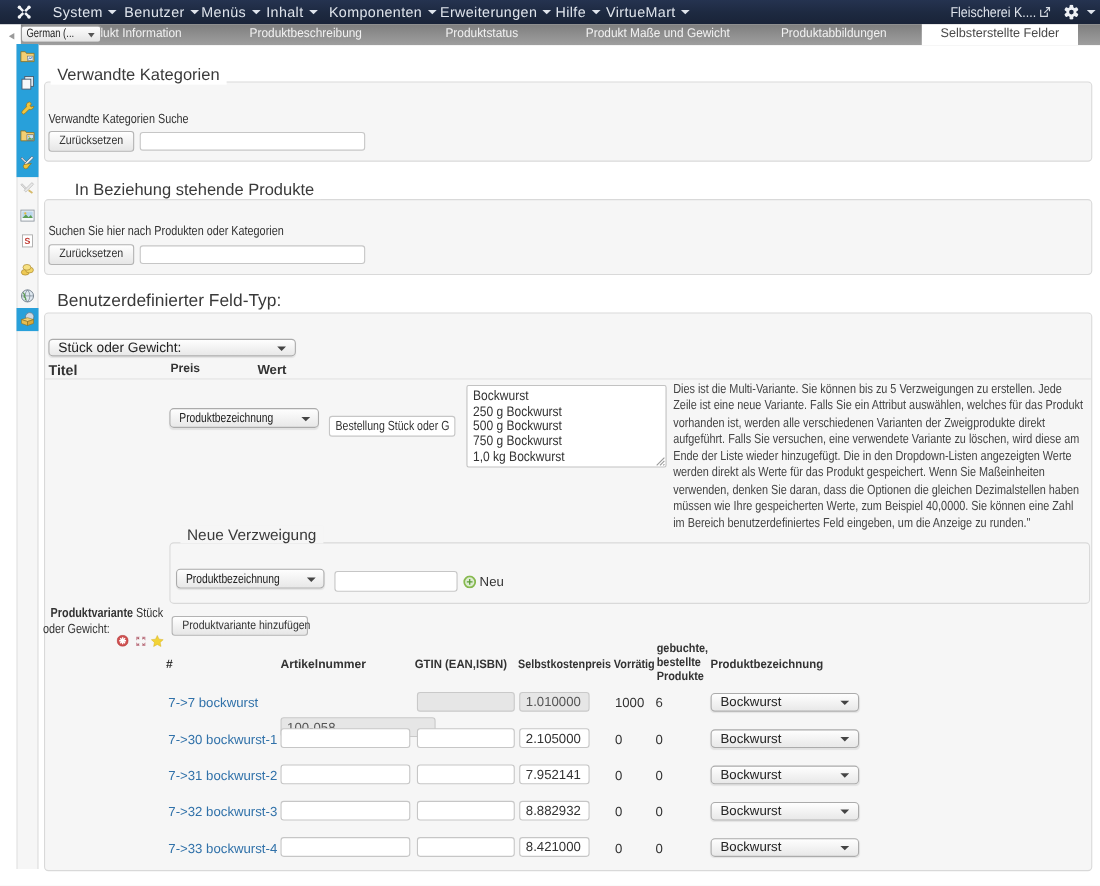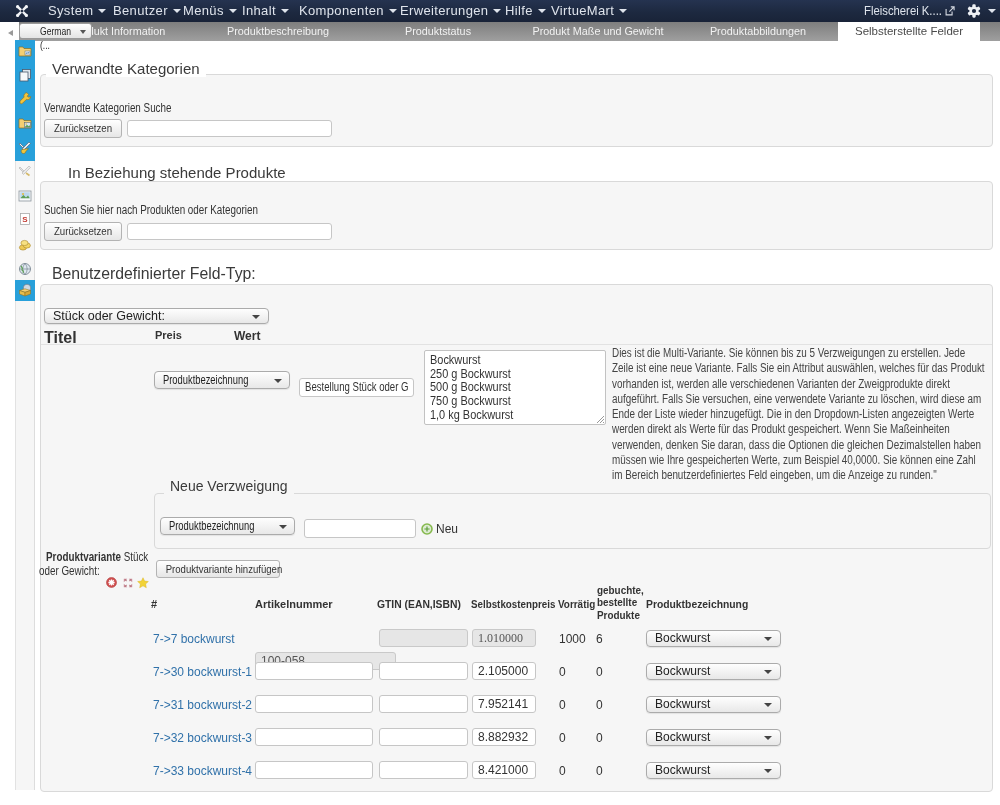--- a/index.html
+++ b/index.html
@@ -10,21 +10,21 @@
 #navbar { position:absolute; left:0; top:0; width:1000px; height:22px;
   background:linear-gradient(180deg,#253350 0%,#1d2940 55%,#192338 100%); }
 .navitem { position:absolute; top:0; height:22px; line-height:22px; color:#dfe4ec; font-size:13px; white-space:nowrap; letter-spacing:0.35px; }
 .caret { display:inline-block; width:0; height:0; border-left:4px solid transparent; border-right:4px solid transparent; border-top:4px solid #dfe4ec; vertical-align:2px; margin-left:5px; }
 
 #tabbar { position:absolute; left:19px; top:22px; width:981px; height:19px;
   background:linear-gradient(180deg,#7e7e7e,#9f9f9f); }
 .tab { position:absolute; top:22px; height:19px; line-height:19px; text-align:center; color:#f2f2f2; font-size:11.5px; transform:scaleX(0.94); }
 #tabactive { position:absolute; left:838px; top:22px; width:142px; height:19px; background:#fff; color:#4a4a4a; font-size:11.5px; line-height:19px; text-align:center; }
 
-#gersel { position:absolute; left:19px; top:23px; width:73px; height:16px; background:linear-gradient(180deg,#fefefe,#e4e4e4); border:1px solid #999; border-radius:3px; font-size:11px; color:#222; line-height:14px; padding-left:20px; }
+#gersel { position:absolute; left:19px; top:23px; width:73px; height:16px; background:linear-gradient(180deg,#fefefe,#e4e4e4); border:1px solid #999; border-radius:3px; font-size:11px; color:#222; line-height:14px; padding-left:4px; }
 #gersel .sc { position:absolute; right:5px; top:5.5px; width:0; height:0; border-left:3.5px solid transparent; border-right:3.5px solid transparent; border-top:4px solid #555; }
 
 #sidebar { position:absolute; left:15px; top:40px; width:20px; height:750px; background:#f6f6f6; border-left:1px solid #e2e2e2; border-right:1px solid #ddd; }
 #sideblue1 { position:absolute; left:15px; top:40px; width:20px; height:121px; background:#28a0da; }
 #sideblue2 { position:absolute; left:15px; top:280px; width:20px; height:21px; background:#28a0da; }
 .sicon { position:absolute; left:18px; width:14px; height:14px; }
 
 .fs { position:absolute; background:#f6f6f6; border:1px solid #d9d9d9; border-radius:4px; }
 .leg { position:absolute; font-size:15px; color:#3a3a3a; background:#fff; padding:0 6px; white-space:nowrap; }
 .leg3 { background:transparent; }
@@ -162,21 +162,21 @@
   <div class="fs" style="left:40px;top:181px;width:953px;height:69px;"></div>
   <div class="leg" style="left:62px;top:164px;">In Beziehung stehende Produkte</div>
   <div class="lbl" style="left:44px;top:203px;">Suchen Sie hier nach Produkten oder Kategorien</div>
   <div class="btn" style="left:44px;top:222px;width:78px;height:19px;line-height:17px;"><span class="ts">Zurücksetzen</span></div>
   <div class="inp" style="left:127px;top:223px;width:205px;height:17px;"></div>
 
   <div class="fs" style="left:40px;top:284px;width:953px;height:508px;"></div>
   <div class="leg" style="left:46px;top:265px;font-size:15.8px;">Benutzerdefinierter Feld-Typ:</div>
 
   <div class="sel" style="left:44px;top:308px;width:225px;height:16px;line-height:14px;font-size:12.5px;">Stück oder Gewicht:<span class="sc" style="right:8px;top:5.5px;"></span></div>
-  <div class="hdr" style="left:44px;top:329px;font-size:16px;">Titel</div>
+  <div class="hdr" style="left:44px;top:329px;font-size:13px;">Titel</div>
   <div class="hdr" style="left:155px;top:329px;font-size:11px;">Preis</div>
   <div class="hdr" style="left:234px;top:329px;font-size:12px;">Wert</div>
   <div class="abs" style="left:41px;top:344px;width:951px;height:1px;background:#e2e2e2;"></div>
 
   <div class="sel" style="left:154px;top:371px;width:136px;height:18px;line-height:16px;"><span style="display:inline-block;transform:scaleX(0.78);transform-origin:0 50%;">Produktbezeichnung</span><span class="sc" style="right:7px;top:7px;"></span></div>
   <div class="inp" style="left:299px;top:378px;width:115px;height:19px;line-height:17px;text-decoration:underline;"><span style="display:inline-block;transform:scaleX(0.8);transform-origin:0 50%;white-space:nowrap;">Bestellung Stück oder G</span></div>
 
   <div class="abs" style="left:424px;top:350px;width:182px;height:75px;background:#fff;border:1px solid #c2c2c2;border-radius:2px;font-size:12.5px;color:#333;line-height:13.7px;padding:3px 0 0 5px;overflow:hidden;">
     <span style="display:inline-block;transform:scaleX(0.875);transform-origin:0 0;white-space:nowrap;">Bockwurst<br>250 g Bockwurst<br>500 g Bockwurst<br>750 g Bockwurst<br>1,0 kg Bockwurst</span>
     <svg class="abs" style="right:0;bottom:0" width="9" height="9" viewBox="0 0 9 9">
@@ -240,21 +240,21 @@
   <div class="hdr" style="left:377px;top:598px;transform:scaleX(0.94);transform-origin:0 0;">GTIN (EAN,ISBN)</div>
   <div class="hdr" style="left:471px;top:598px;transform:scaleX(0.89);transform-origin:0 0;">Selbstkostenpreis</div>
   <div class="hdr" style="left:558px;top:598px;transform:scaleX(0.9);transform-origin:0 0;">Vorrätig</div>
   <div class="hdr" style="left:597px;top:584px;line-height:12.3px;transform:scaleX(0.9);transform-origin:0 0;">gebuchte,<br>bestellte<br>Produkte</div>
   <div class="hdr" style="left:646px;top:598px;transform:scaleX(0.94);transform-origin:0 0;">Produktbezeichnung</div>
 
   <div id="rows">
       <div class="link" style="left:153px;top:632px;">7-&gt;7 bockwurst</div>
       <div class="inp dis" style="left:255px;top:652px;width:141px;height:18px;line-height:16px;">100-058</div>
       <div class="inp dis" style="left:379px;top:629px;width:89px;height:18px;"></div>
-      <div class="inp dis" style="left:472px;top:629px;width:64px;height:18px;line-height:16px;font-family:Liberation Serif, serif;">1.010000</div>
+      <div class="inp dis" style="left:472px;top:629px;width:64px;height:18px;line-height:16px;">1.010000</div>
       <div class="num" style="left:559px;top:632px;">1000</div>
       <div class="num" style="left:596px;top:632px;">6</div>
       <div class="sel" style="left:646px;top:630px;width:135px;height:17px;line-height:15px;">Bockwurst<span class="sc" style="right:8px;top:6px;"></span></div>
       <div class="link" style="left:153px;top:665px;">7-&gt;30 bockwurst-1</div>
       <div class="inp" style="left:255px;top:662px;width:118px;height:18px;line-height:16px;"></div>
       <div class="inp" style="left:379px;top:662px;width:89px;height:18px;"></div>
       <div class="inp" style="left:472px;top:662px;width:64px;height:18px;line-height:16px;">2.105000</div>
       <div class="num" style="left:559px;top:665px;">0</div>
       <div class="num" style="left:596px;top:665px;">0</div>
       <div class="sel" style="left:646px;top:663px;width:135px;height:17px;line-height:15px;">Bockwurst<span class="sc" style="right:8px;top:6px;"></span></div>

